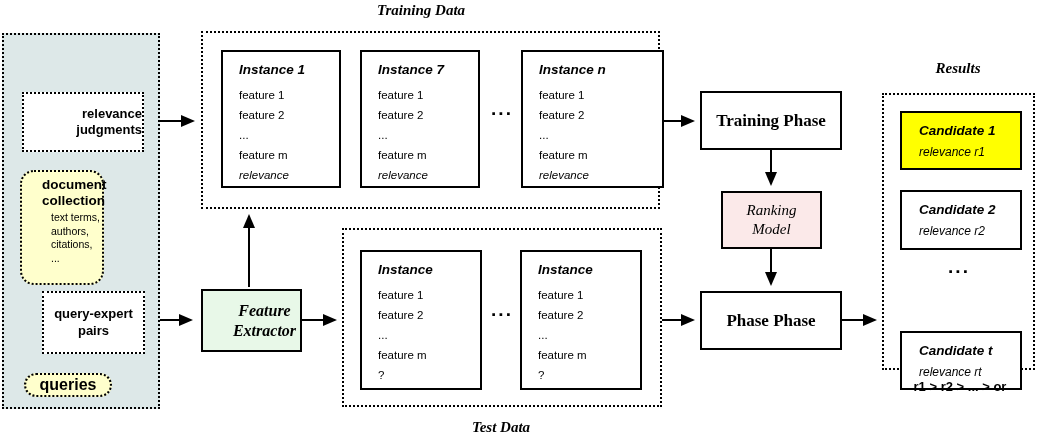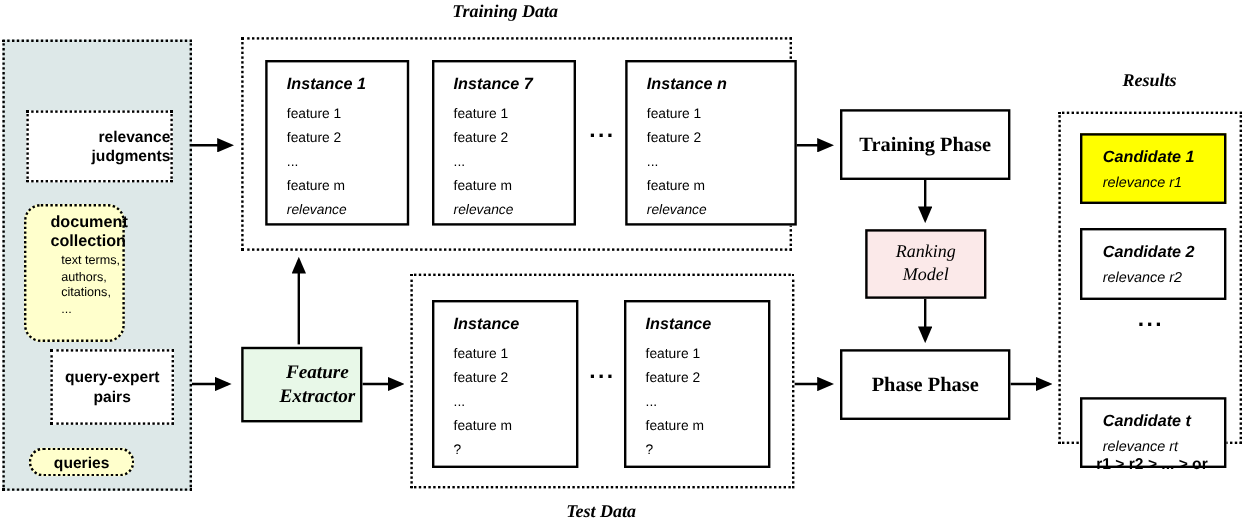--- a/index.html
+++ b/index.html
@@ -19,21 +19,21 @@
   .fe-box{background:#e8f8e8;font-family:"Liberation Serif",serif;font-weight:bold;font-style:italic;font-size:16px;line-height:1.25;padding-left:26px;}
   .rm-box{background:#fbe9e9;font-family:"Liberation Serif",serif;font-weight:normal;font-style:italic;font-size:15px;line-height:1.3;}
 
   
   .left-panel{background:#dde8e8;}
   .panel-box{background:#fff;font-weight:bold;font-size:13px;line-height:1.25;}
   .soft-yellow{background:#ffffcc;}
   .doc-box{border-radius:14px;padding-top:5px;}
   .doc-title{font-weight:bold;font-size:13.5px;line-height:1.15;text-align:center;}
   .doc-details{font-size:10.5px;line-height:1.3;padding:3px 0 0 9px;}
-  .pill{border-radius:12px;font-weight:bold;font-size:13px;}
+  .pill{border-radius:12px;font-weight:bold;font-size:16px;}
 
   
   .inst-box{background:#fff;padding:10px 6px 0 16px;}
   .inst-title{font-weight:bold;font-style:italic;font-size:13.5px;margin-bottom:8px;}
   .inst-features{font-size:11.5px;line-height:20px;}
   .inst-relevance{font-size:11.5px;font-style:italic;line-height:20px;}
   .inst-unknown{font-size:11.5px;line-height:20px;}
   .cand-box{background:#fff;padding:10px 4px 0 17px;}
   .cand-title{font-weight:bold;font-style:italic;font-size:13.5px;margin-bottom:7px;}
   .cand-rel{font-style:italic;font-size:12px;}

